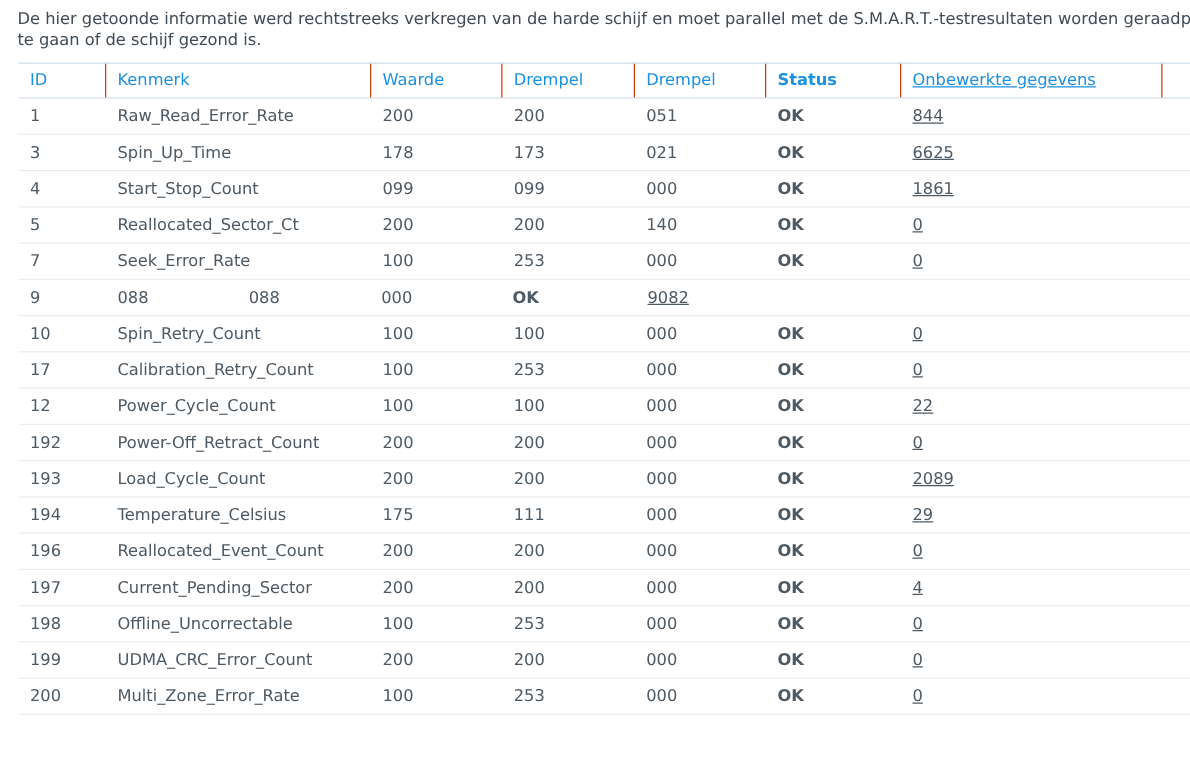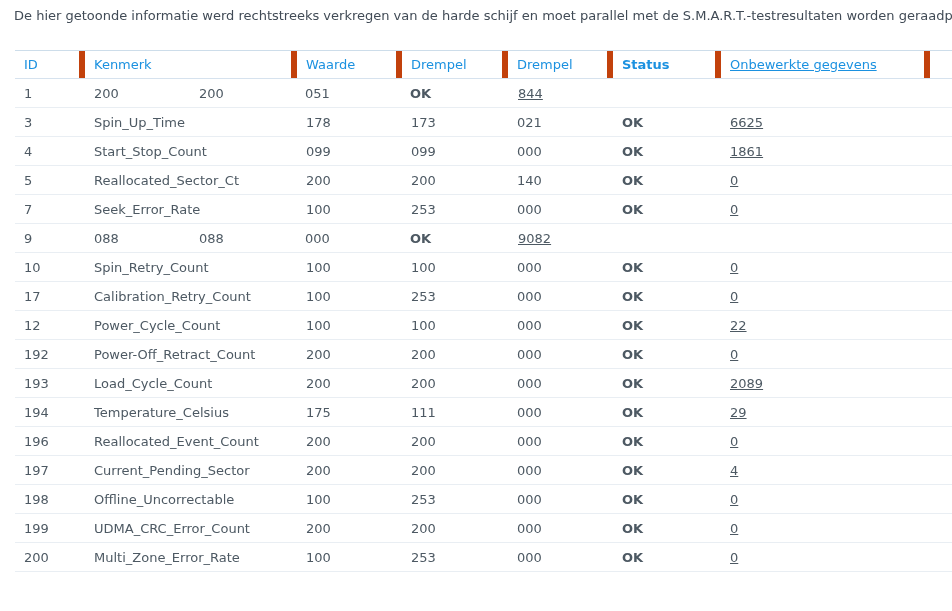--- a/index.html
+++ b/index.html
@@ -31,21 +31,21 @@
     border-top: 1px solid #cdddea;
     border-bottom: 1px solid #d6e2ee;
     align-items: stretch;
   }
   .hcell {
     display: flex;
     align-items: center;
     box-sizing: border-box;
     padding-left: 9px;
     color: #1b91e0;
-    border-right: 6px solid #c2410c;
+    border-right: 1px solid #c2410c;
     overflow: hidden;
     white-space: nowrap;
   }
   .hfiller { flex: 1; border-right: none; }
   .trow {
     display: flex;
     height: 28px;
     border-bottom: 1px solid #e9eef3;
     align-items: stretch;
   }
@@ -67,36 +67,38 @@
   .col5 { width: 108px; font-weight: bold; }
   .col6 { width: 209px; text-decoration: underline; }
 </style>
 </head>
 <body>
 
 <div id="screen">
 
   <div class="intro">
     <div class="line">De hier getoonde informatie werd rechtstreeks verkregen van de harde schijf en moet parallel met de S.M.A.R.T.-testresultaten worden geraadpleegd om na</div>
+    <div class="line">te gaan of de schijf gezond is.</div>
   </div>
 
   <div class="smart-table">
     <div class="thead">
         <div class="hcell col0">ID</div>
         <div class="hcell col1">Kenmerk</div>
         <div class="hcell col2">Waarde</div>
         <div class="hcell col3">Drempel</div>
         <div class="hcell col4">Drempel</div>
         <div class="hcell col5">Status</div>
         <div class="hcell col6">Onbewerkte gegevens</div>
         <div class="hcell hfiller"></div>
       </div>
     <div class="tbody">
         <div class="trow">
           <div class="cell col0">1</div>
+          <div class="cell col1">Raw_Read_Error_Rate</div>
           <div class="cell col2">200</div>
           <div class="cell col3">200</div>
           <div class="cell col4">051</div>
           <div class="cell col5">OK</div>
           <div class="cell col6">844</div>
           <div class="cell rfiller"></div>
         </div>
         <div class="trow">
           <div class="cell col0">3</div>
           <div class="cell col1">Spin_Up_Time</div>

